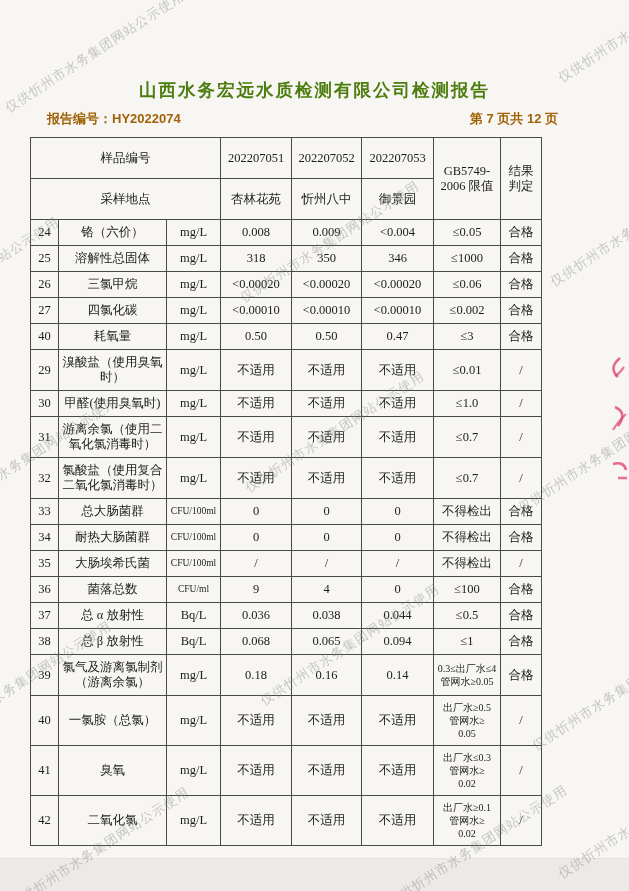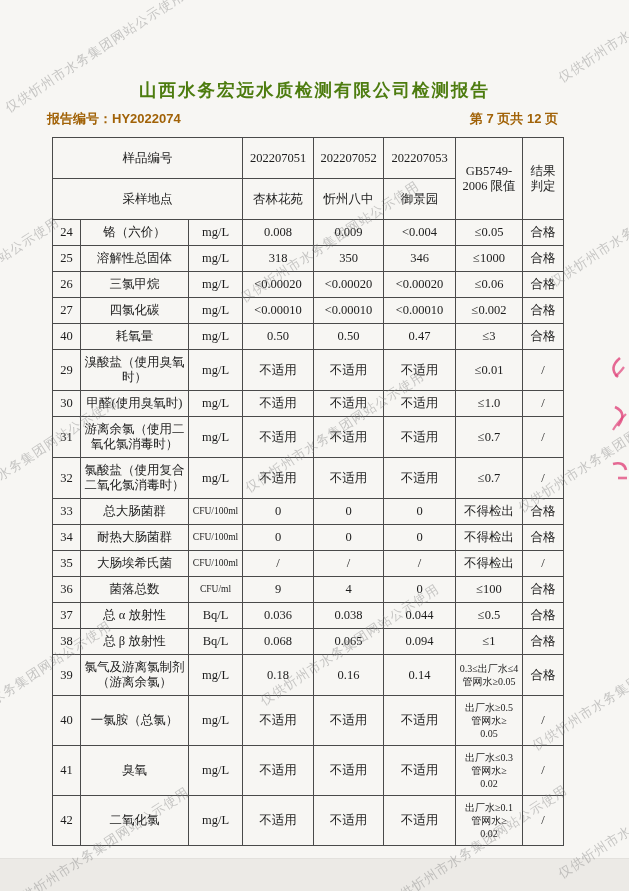--- a/index.html
+++ b/index.html
@@ -4,21 +4,21 @@
 <style>
   html,body{margin:0;padding:0;width:629px;height:891px;overflow:hidden;
     background:#f7f6f3;font-family:"Liberation Serif","DejaVu Serif",serif;color:#1c1c1c;}
   .page{position:relative;width:629px;height:891px;}
   .title{position:absolute;top:78px;left:0;width:629px;text-align:center;
     font-family:"Liberation Sans","DejaVu Sans",sans-serif;font-weight:bold;
     font-size:17.5px;letter-spacing:2px;color:#4d7c0f;}
   .meta{position:absolute;top:110px;left:47px;width:511px;display:flex;
     justify-content:space-between;font-family:"Liberation Sans","DejaVu Sans",sans-serif;
     font-weight:bold;font-size:13px;color:#a16207;}
-  table.results{position:absolute;top:137px;left:52px;width:511px;
+  table.results{position:absolute;top:137px;left:30px;width:511px;
     border-collapse:collapse;table-layout:fixed;}
   table.results td{border:1px solid #4a4a4a;text-align:center;vertical-align:middle;
     font-size:12.5px;line-height:15px;padding:5px 2px;color:#1c1c1c;}
   thead td{height:30px;padding:0 2px;}
   td.twoline{white-space:pre-line;line-height:29px;font-size:12.5px;}
   td.c-name{text-align:left;padding-left:7px;padding-right:3px;}
   td.c-unit{font-size:11.5px;}
   td.c-unit.small-unit{font-size:9.5px;margin-left:37px;}
   td.c-limit{white-space:pre-line;font-size:11px;line-height:14px;padding:4px 1px;}
   td.c-limit.small-limit{font-size:10px;line-height:13px;}

